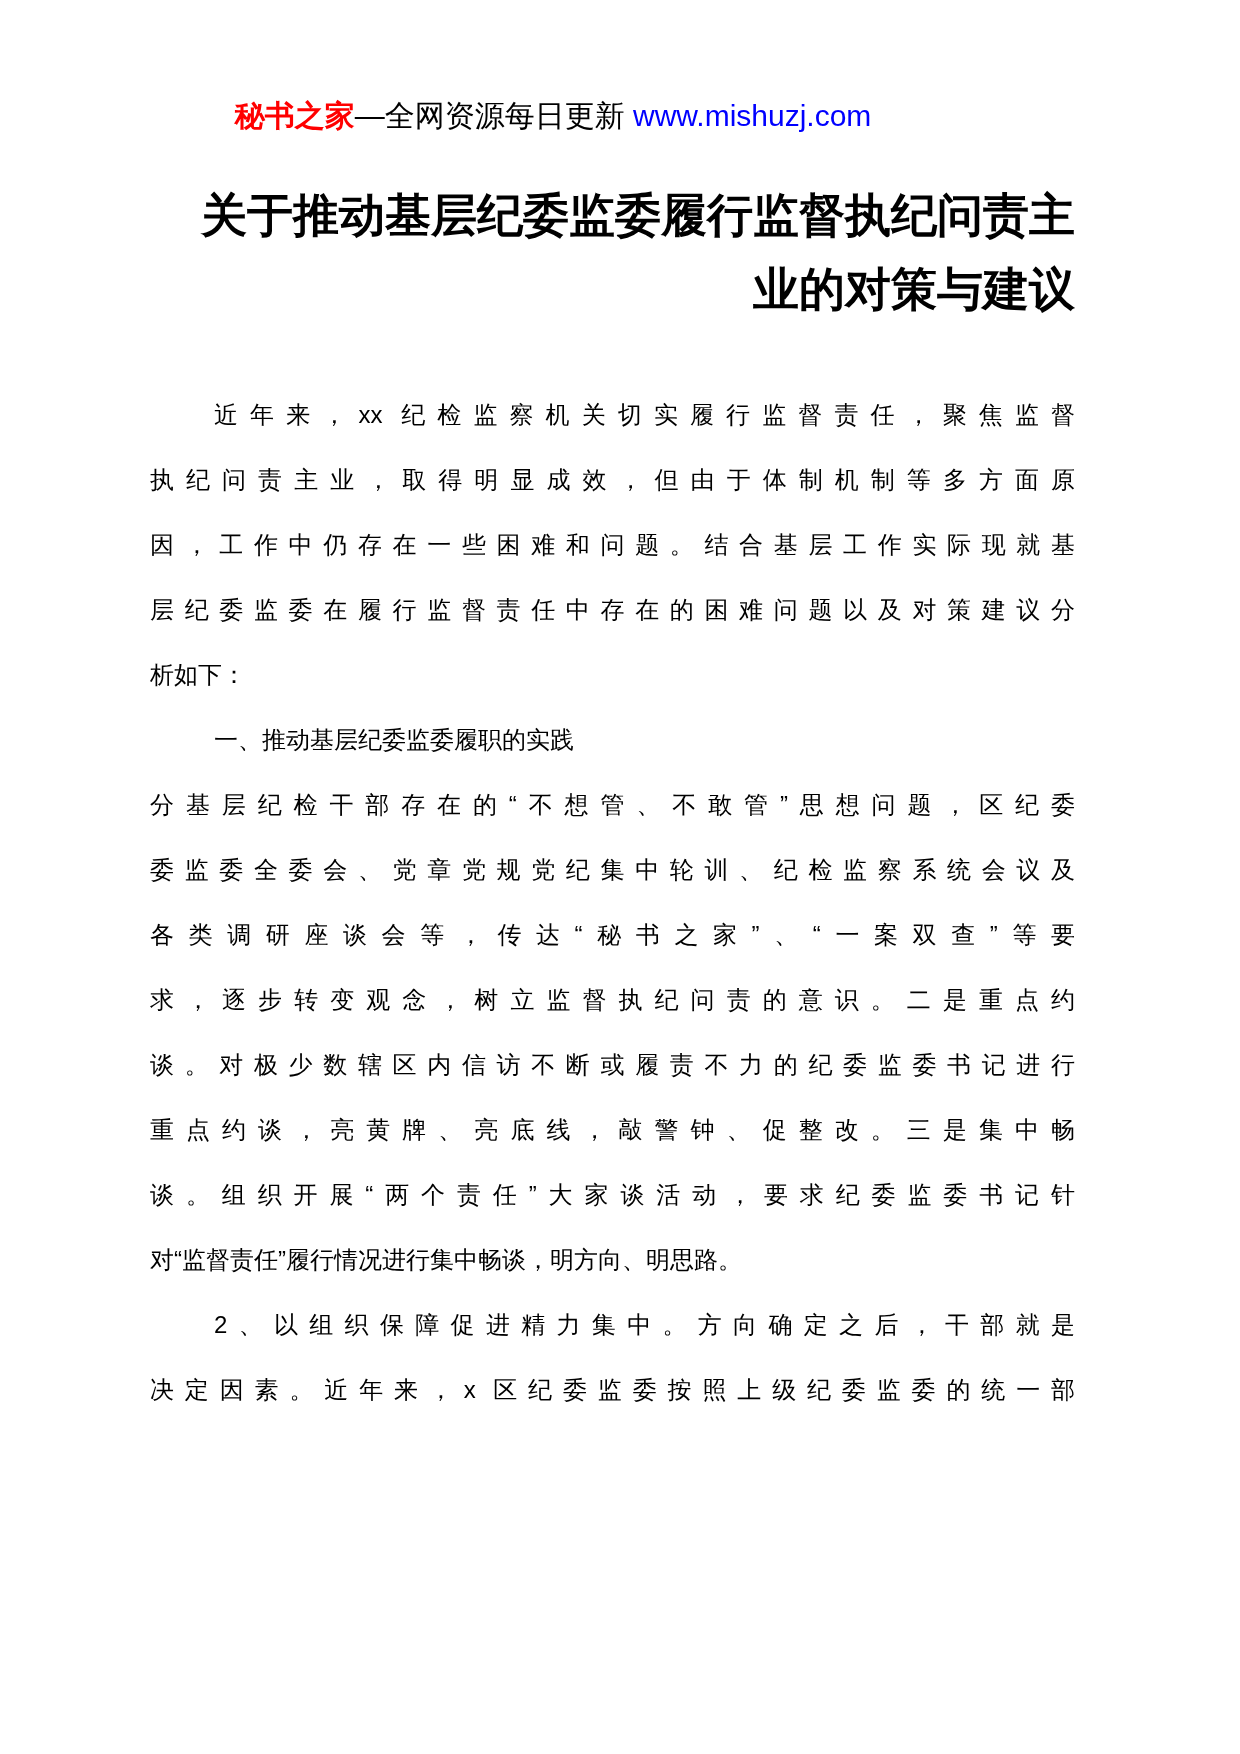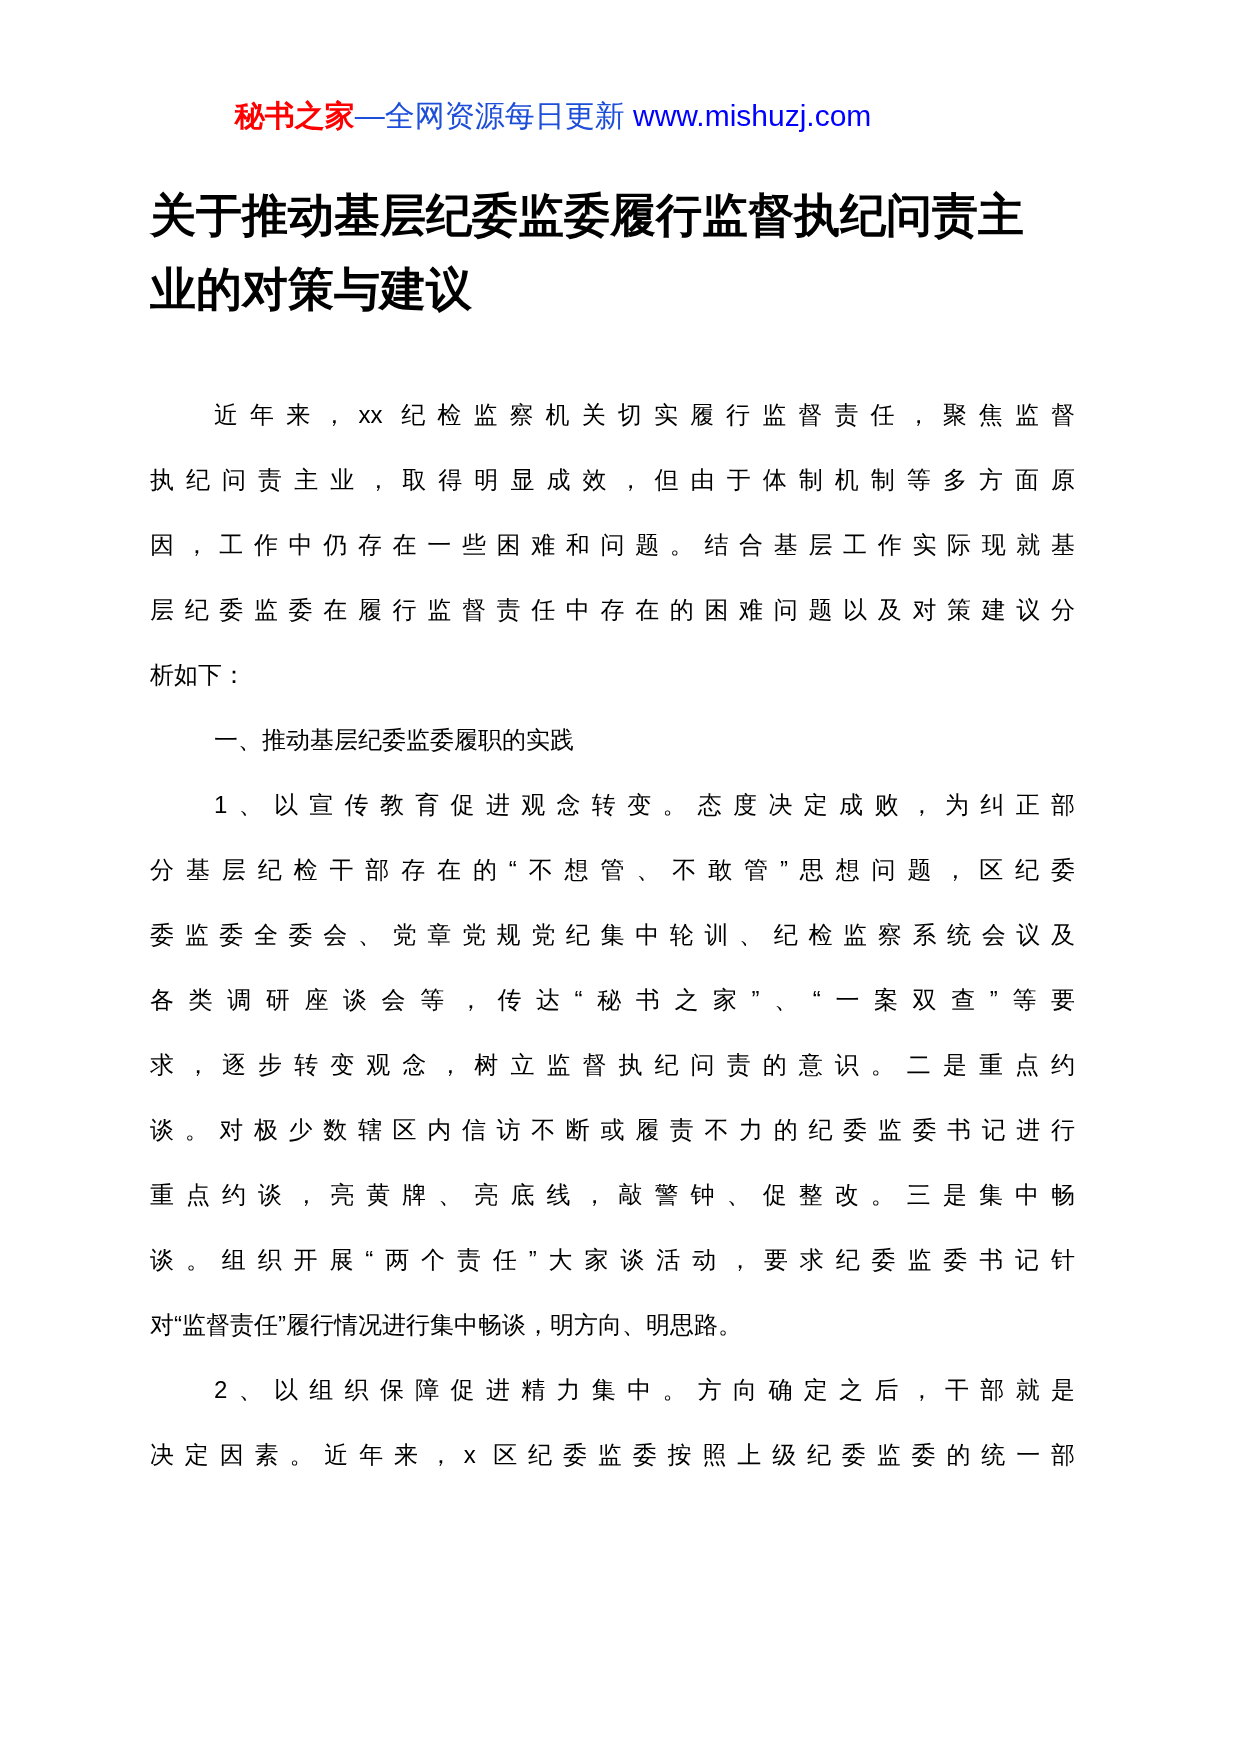--- a/index.html
+++ b/index.html
@@ -24,33 +24,33 @@
     text-align: center;
     font-size: 30px;
     line-height: 40px;
     white-space: nowrap;
   }
   .brand {
     color: #ff0000;
     font-weight: bold;
   }
   .tagline {
-    color: #1d4ed8;
+    color: #000000;
   }
   .site-url {
     color: #0000ff;
     text-decoration: none;
     margin-top: 21px;
   }
   .doc-title {
     position: absolute;
     top: 178px;
     left: 150px;
     width: 925px;
-    text-align: left;
+    text-align: right;
     font-size: 46px;
     line-height: 74px;
     font-weight: 900;
     color: #000000;
   }
   .doc-body {
     position: absolute;
     top: 382px;
     left: 150px;
     width: 925px;
@@ -85,21 +85,20 @@
     <div>业的对策与建议</div>
   </div>
 
   <div class="doc-body">
     <div class="bline ind">近年来，xx 纪检监察机关切实履行监督责任，聚焦监督</div>
     <div class="bline">执纪问责主业，取得明显成效，但由于体制机制等多方面原</div>
     <div class="bline">因，工作中仍存在一些困难和问题。结合基层工作实际现就基</div>
     <div class="bline">层纪委监委在履行监督责任中存在的困难问题以及对策建议分</div>
     <div class="bline noj">析如下：</div>
     <div class="bline noj ind">一、推动基层纪委监委履职的实践</div>
-    <div class="bline ind">1、以宣传教育促进观念转变。态度决定成败，为纠正部</div>
     <div class="bline">分基层纪检干部存在的“不想管、不敢管”思想问题，区纪委</div>
     <div class="bline">委监委全委会、党章党规党纪集中轮训、纪检监察系统会议及</div>
     <div class="bline">各类调研座谈会等，传达“秘书之家”、“一案双查”等要</div>
     <div class="bline">求，逐步转变观念，树立监督执纪问责的意识。二是重点约</div>
     <div class="bline">谈。对极少数辖区内信访不断或履责不力的纪委监委书记进行</div>
     <div class="bline">重点约谈，亮黄牌、亮底线，敲警钟、促整改。三是集中畅</div>
     <div class="bline">谈。组织开展“两个责任”大家谈活动，要求纪委监委书记针</div>
     <div class="bline noj">对“监督责任”履行情况进行集中畅谈，明方向、明思路。</div>
     <div class="bline ind">2、以组织保障促进精力集中。方向确定之后，干部就是</div>
     <div class="bline">决定因素。近年来，x 区纪委监委按照上级纪委监委的统一部</div>

